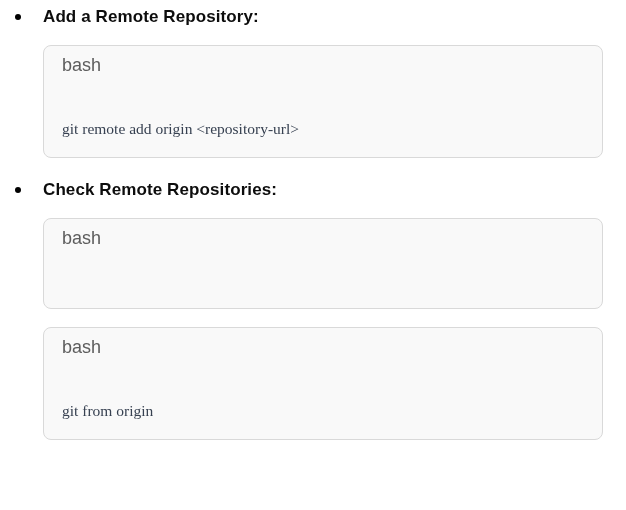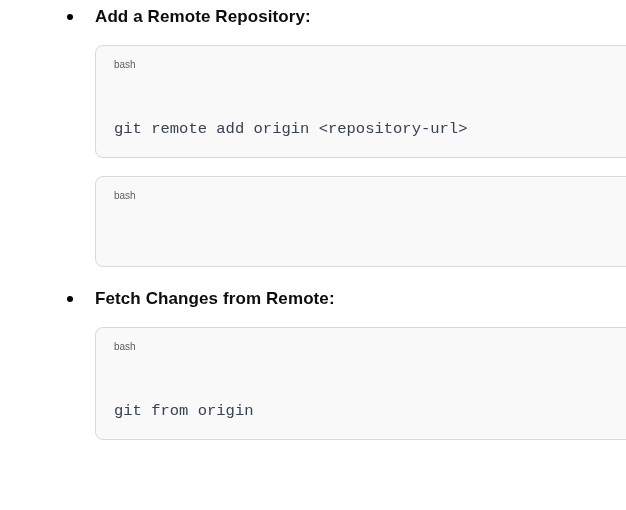--- a/index.html
+++ b/index.html
@@ -16,21 +16,21 @@
   .doc {
     padding-top: 3px;
   }
   ul.cmd-list {
     list-style: none;
     margin: 0;
     padding: 0;
   }
   ul.cmd-list > li {
     position: relative;
-    padding-left: 95px;
+    padding-left: 43px;
   }
   .item-heading {
     position: relative;
     margin: 0;
     font-size: 17px;
     line-height: 28px;
     font-weight: 700;
     color: #0d0d0d;
     letter-spacing: 0.1px;
   }
@@ -46,28 +46,28 @@
   .code-block {
     box-sizing: border-box;
     width: 560px;              
     margin: 14px 0 18px 0;
     background: #f9f9f9;
     border: 1px solid #d9d9d9;
     border-radius: 8px;
     padding: 11px 18px 17px 18px;
   }
   .code-lang {
-    font-size: 10px;
+    font-size: 18px;
     line-height: 16px;
     color: #5d5d5d;
     margin: 0 0 45px 0;
   }
   .code-text {
     display: block;
-    font-family: Liberation Mono, monospace;
+    font-family: Liberation Serif, serif;
     font-size: 15.5px;
     line-height: 22px;
     color: #374151;
     white-space: pre;
   }
 </style>
 </head>
 <body>
 
 <div class="doc">
@@ -77,29 +77,29 @@
       <p class="item-heading">
         <span class="bullet"></span><span>Add a Remote Repository:</span>
       </p>
       <div class="code-block">
         <div class="code-lang">bash</div>
         <code class="code-text">git remote add origin &lt;repository-url&gt;</code>
       </div>
     </li>
 
     <li>
+      <p class="item-heading">
+        <span class="bullet"></span><span>Check Remote Repositories:</span>
+      </p>
       <div class="code-block">
         <div class="code-lang">bash</div>
       </div>
     </li>
 
     <li>
-      <p class="item-heading">
-        <span class="bullet"></span><span>Fetch Changes from Remote:</span>
-      </p>
       <div class="code-block">
         <div class="code-lang">bash</div>
         <code class="code-text">git from origin</code>
       </div>
     </li>
 
   </ul>
 </div>
 
 </body></html>

